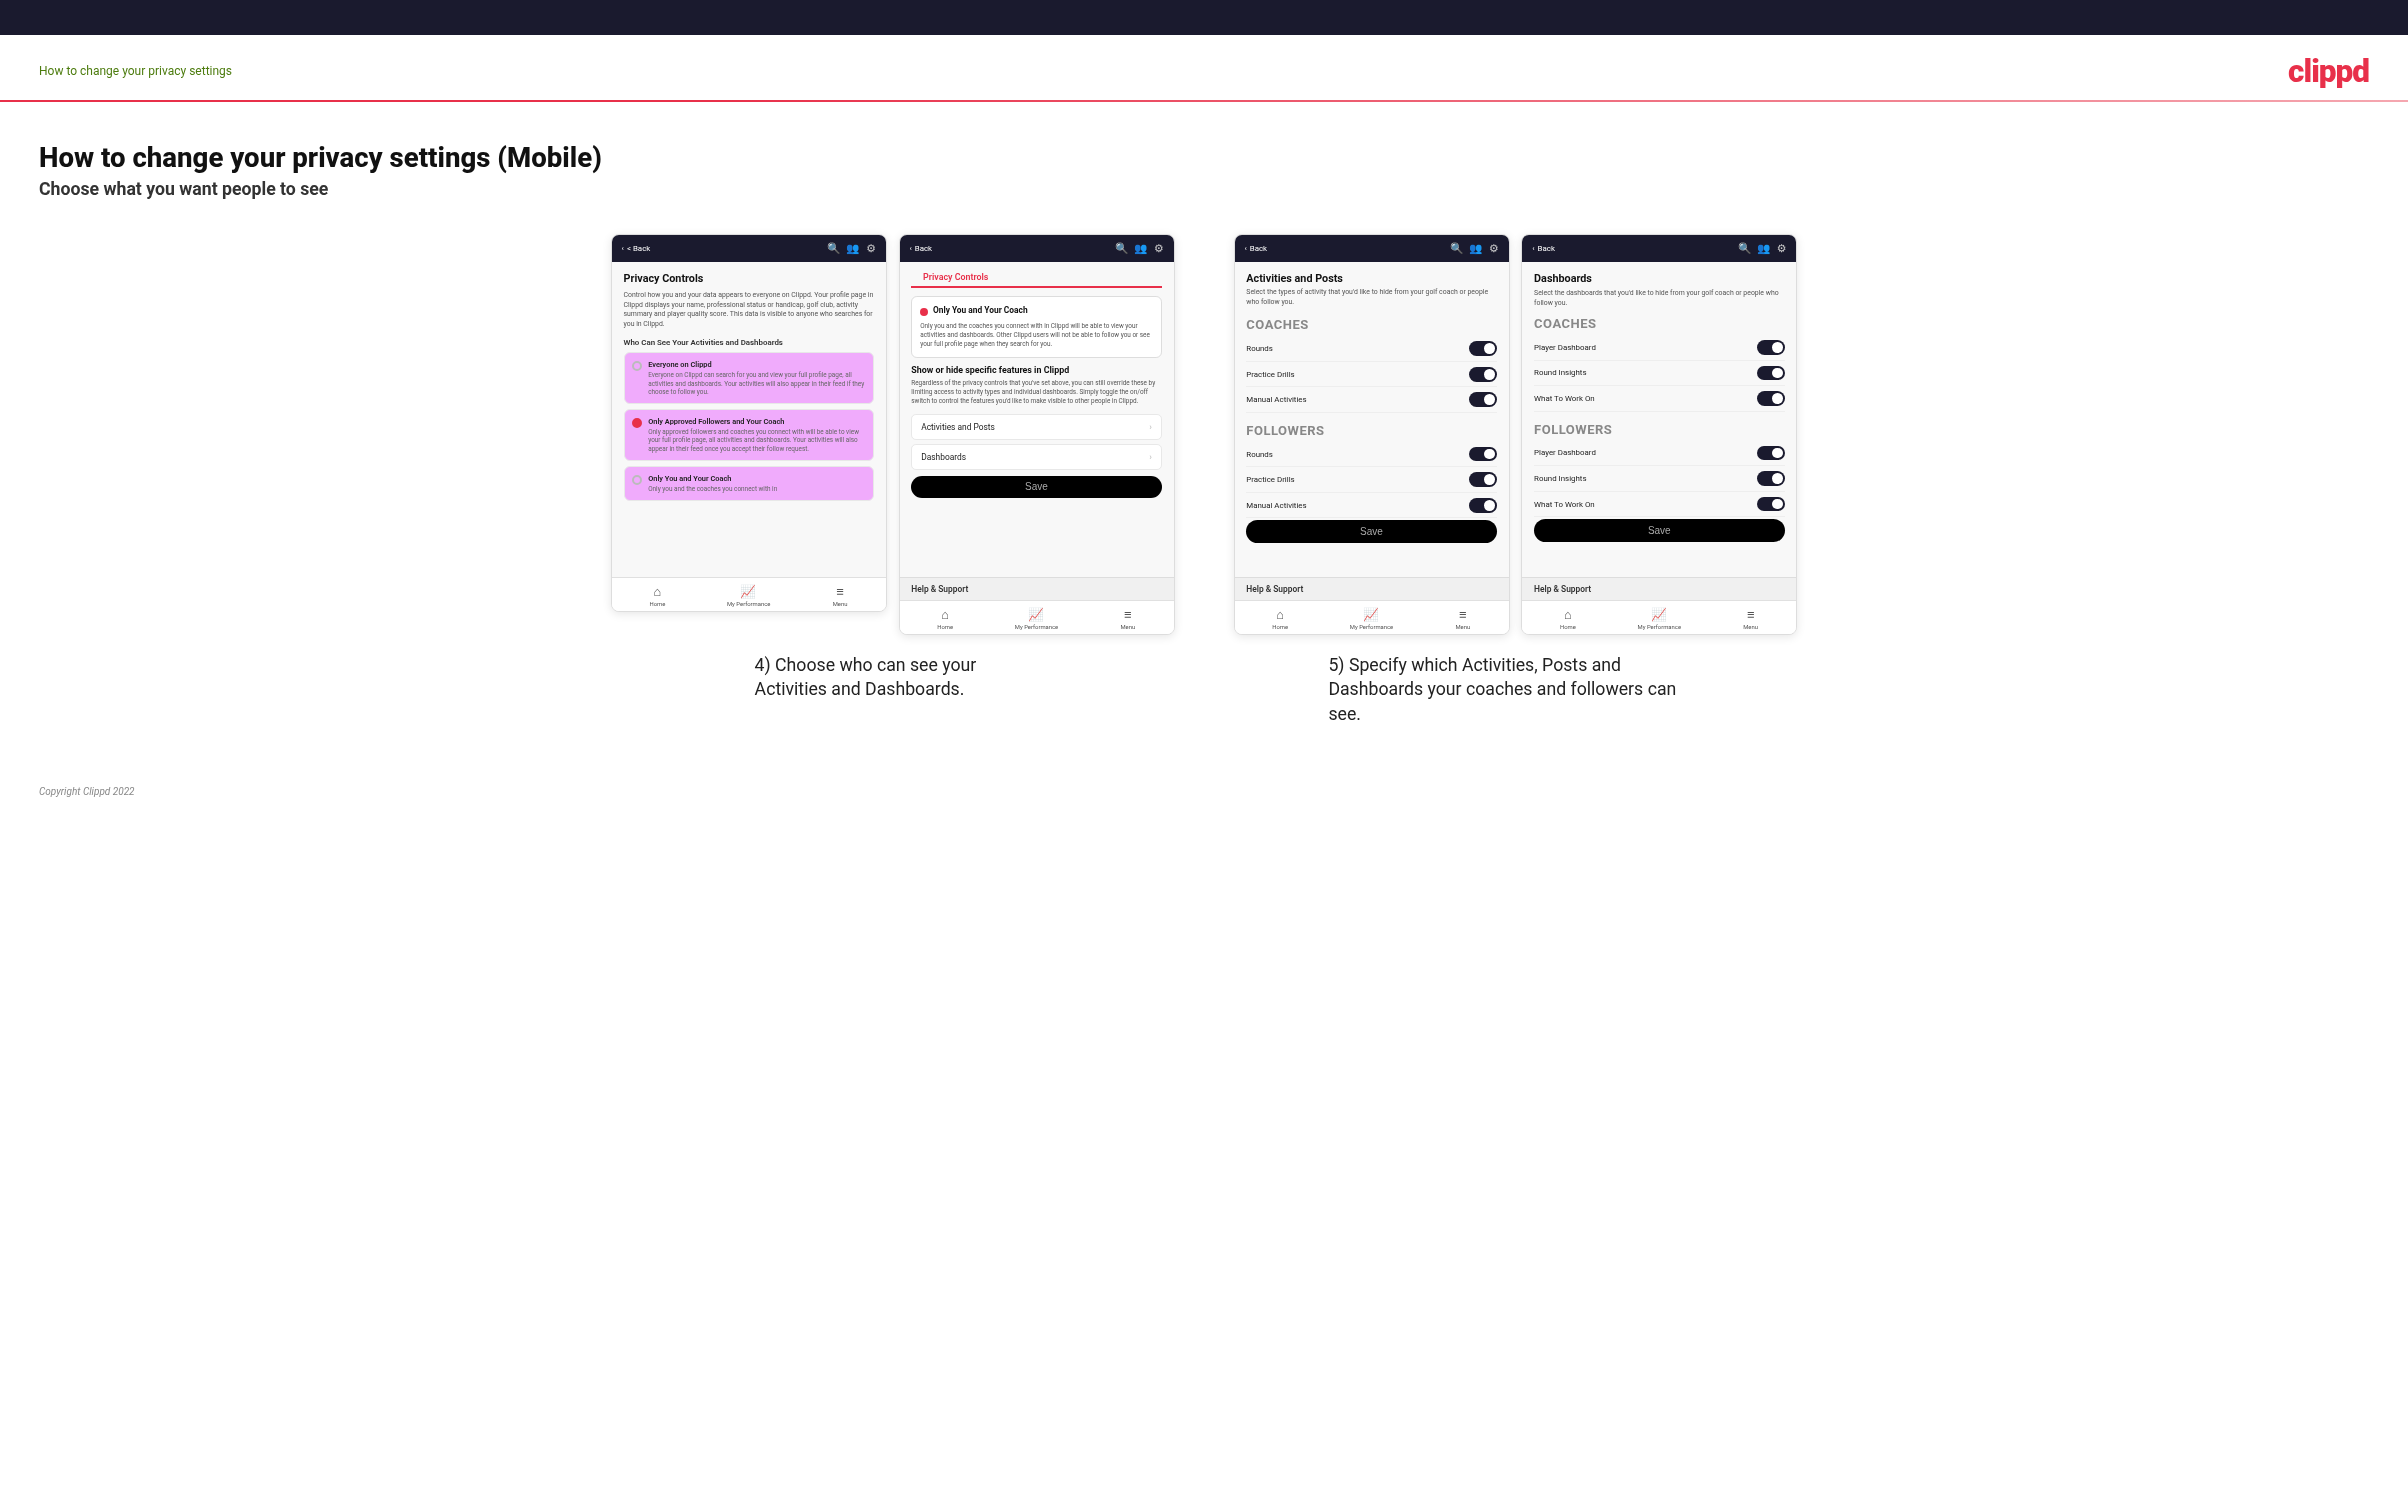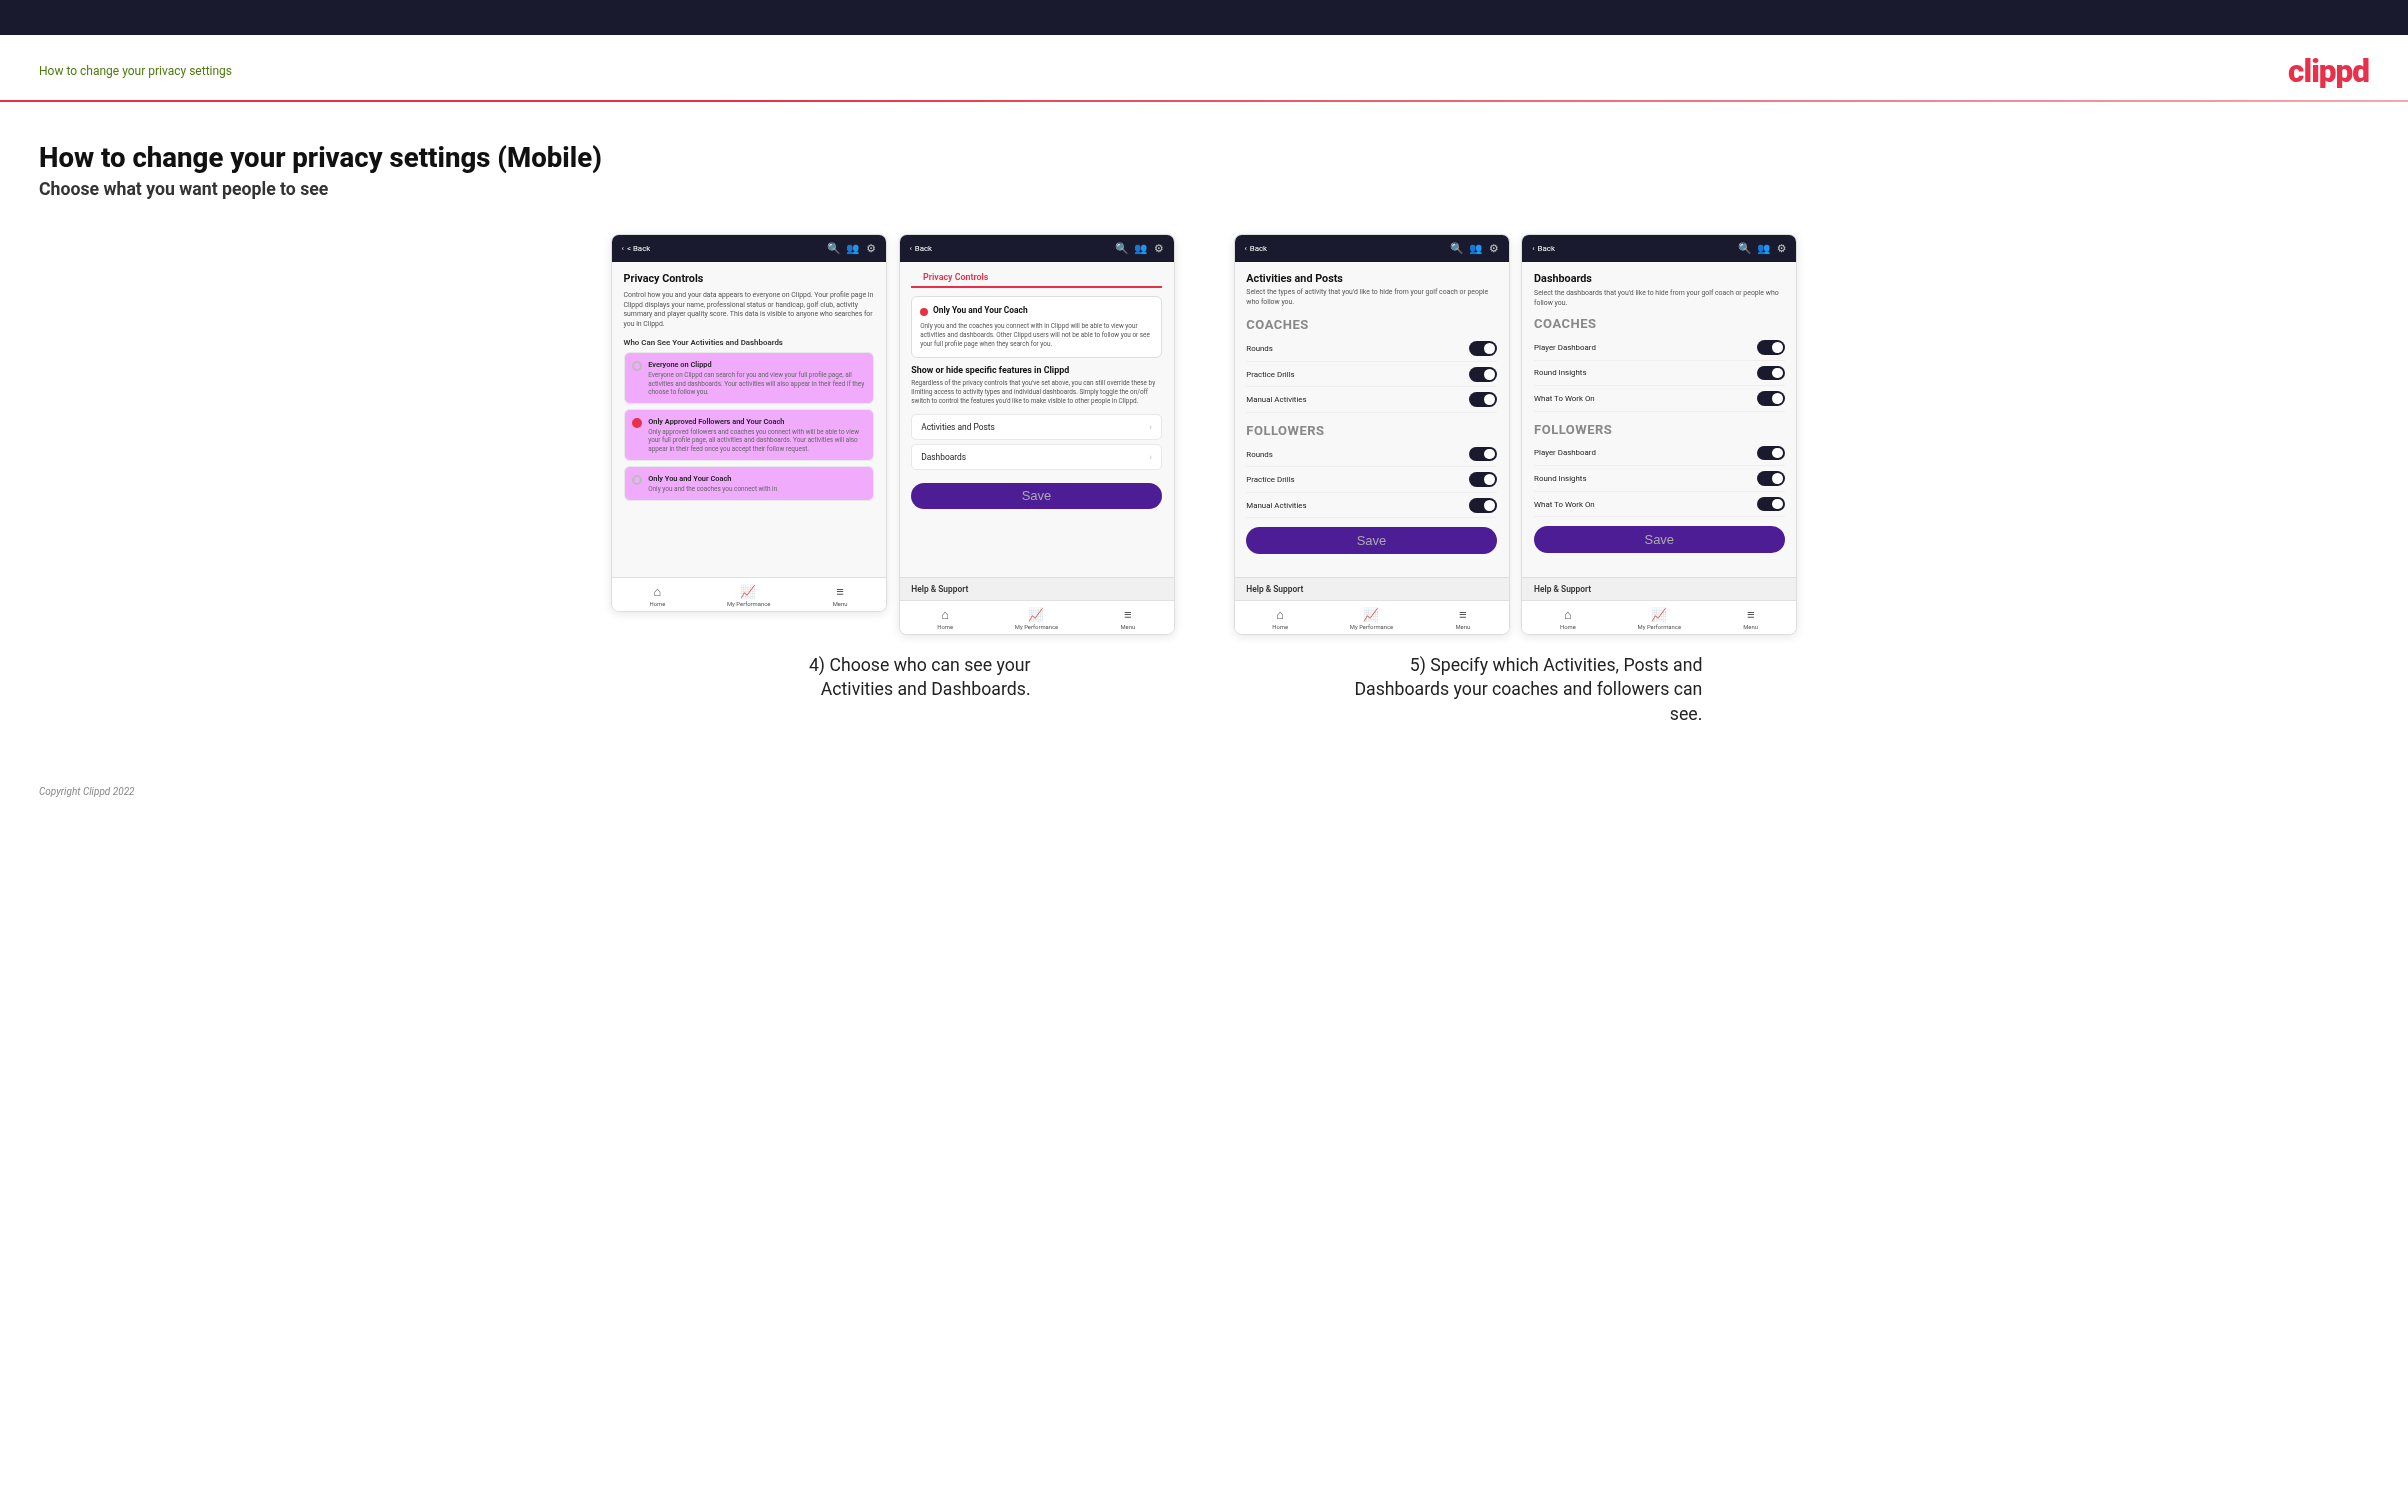--- a/index.html
+++ b/index.html
@@ -246,27 +246,27 @@
       font-size: 8.4px;
       color: #222;
     }
     .chevron-right {
       color: #bbb;
       font-size: 8.9px;
     }
 
     .save-btn {
       width: 100%;
-      background: #4c1d95;
+      background: #000000;
       color: #aaa;
       border: none;
       border-radius: 19.7px;
       padding: 5.9px;
-      font-size: 13px;
-      margin-top: 9px;
+      font-size: 10px;
+      margin-top: 2px;
       cursor: default;
     }
 
     
     .acts-title {
       font-size: 10.8px;
       font-weight: 700;
       color: #111;
       margin-bottom: 3px;
     }
@@ -337,21 +337,21 @@
       color: #333;
       background: #f0f0f0;
       border-top: 1px solid #ddd;
     }
 
     
     .caption {
       margin-top: 17.7px;
       font-size: 17.7px;
       color: #222;
-      text-align: right;
+      text-align: left;
       max-width: 276px;
       line-height: 1.4;
     }
 
     
     .screens-layout {
       display: flex;
       gap: 59px;
       justify-content: center;
     }

